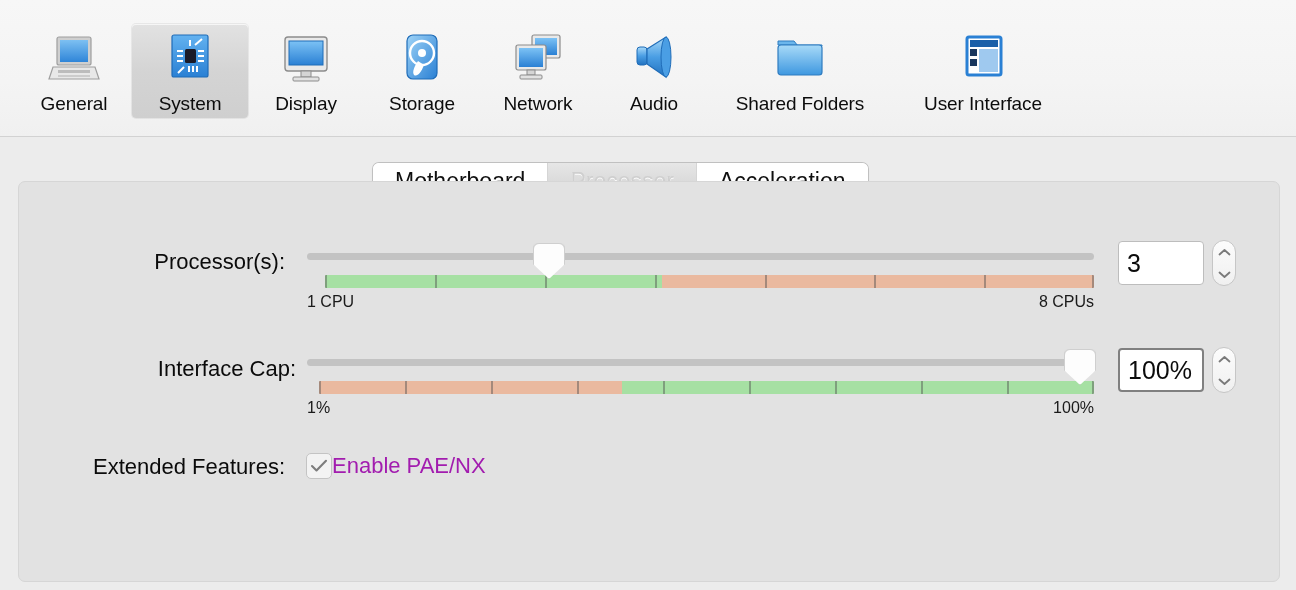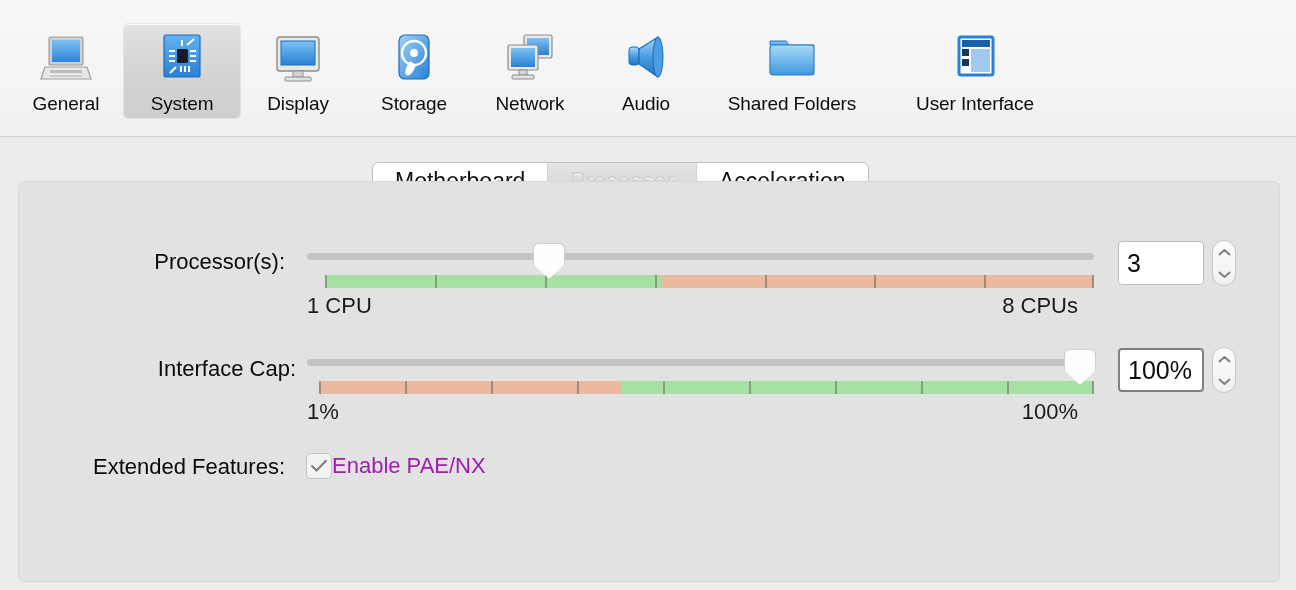--- a/index.html
+++ b/index.html
@@ -41,21 +41,21 @@
     box-sizing: border-box;
   }
   #toolbar-items {
     position: absolute;
     top: 24px;
     left: 0;
     width: 1296px;
     display: flex;
     justify-content: flex-start;
     align-items: flex-start;
-    padding-left: 8px;
+    padding-left: 16px;
     box-sizing: border-box;
   }
   .tb-item {
     width: 116px;
     padding-top: 7px;
     padding-bottom: 3px;
     display: flex;
     flex-direction: column;
     align-items: center;
     border-radius: 4px;
@@ -167,27 +167,27 @@
     top: -10px;
     background: #fdfdfd;
     border: 1px solid #cfcfcf;
     border-radius: 6px 6px 14px 14px;
     box-shadow: 0 1px 2px rgba(0,0,0,0.22);
     cursor: pointer;
     clip-path: polygon(0% 0%, 100% 0%, 100% 58%, 50% 100%, 0% 58%);
   }
   .endlabel {
     position: absolute;
-    font-size: 22px;
+    font-size: 16px;
     color: #1a1a1a;
     white-space: nowrap;
     top: 40px;
   }
   .endlabel.left { left: 0; }
-  .endlabel.right { right: 16px; }
+  .endlabel.right { right: 0; }
 
   
   .spinwrap { position: absolute; display: flex; align-items: center; }
   .spinbox {
     width: 86px;
     height: 44px;
     background: #ffffff;
     border: 1px solid #bdbdbd;
     border-radius: 4px;
     display: flex;

